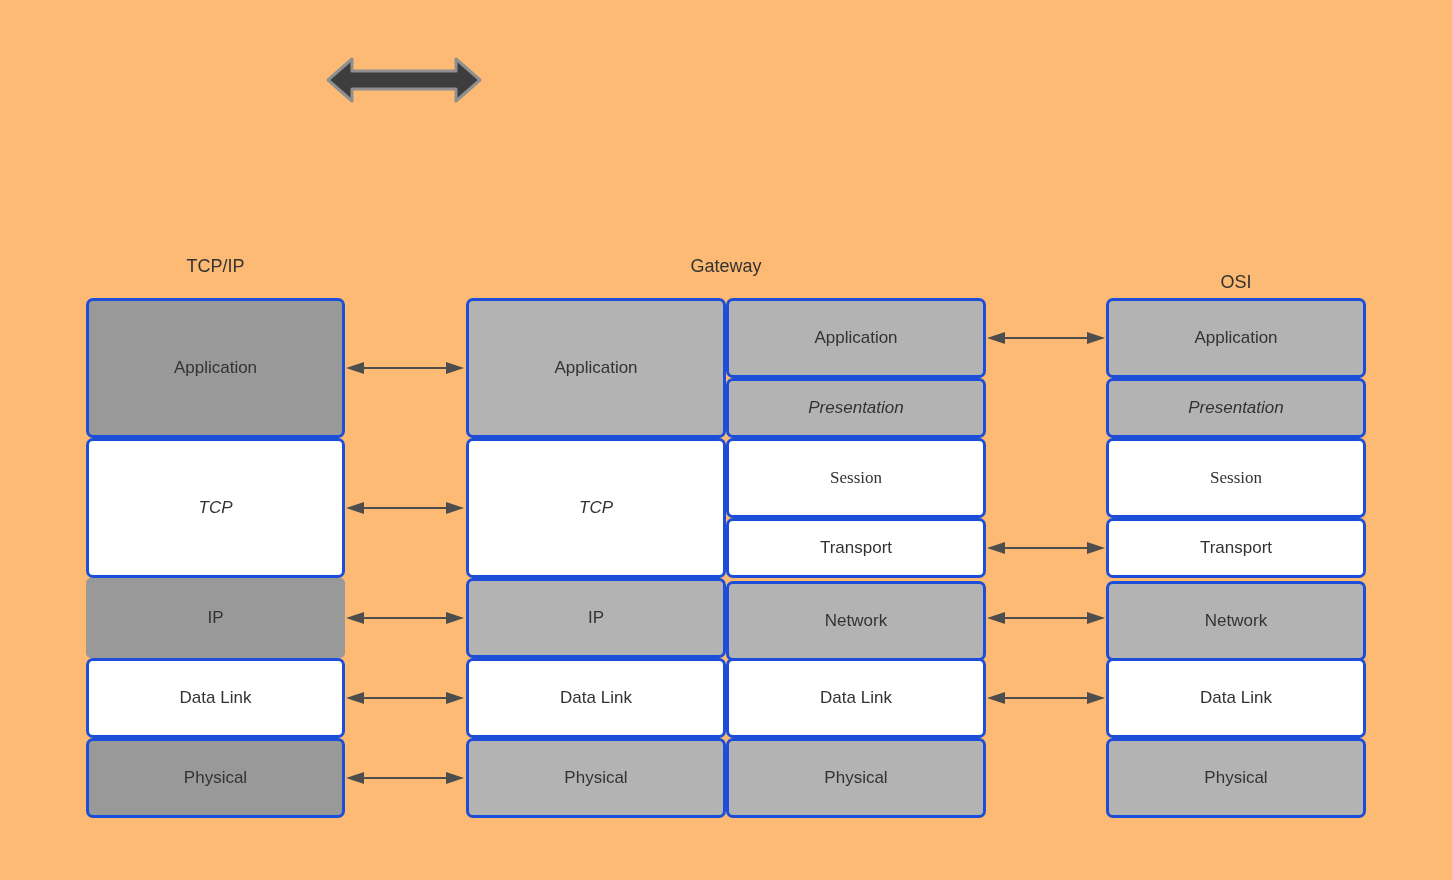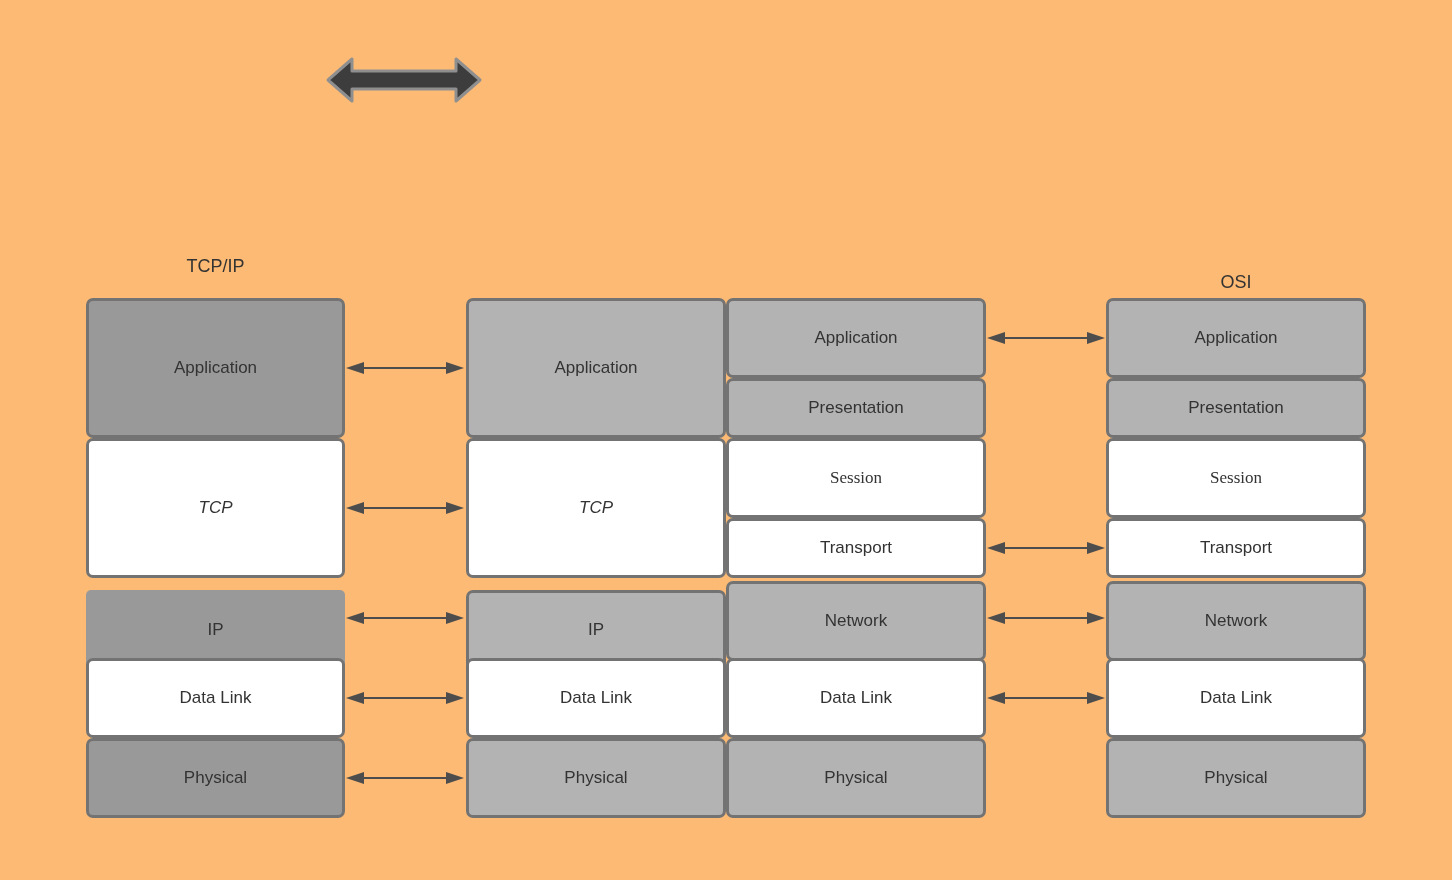--- a/index.html
+++ b/index.html
@@ -9,45 +9,45 @@
   .col-title{
     position:absolute;height:24px;line-height:24px;text-align:center;
     font-size:18px;color:#333333;
   }
   .t-tcpip{left:86px;width:259px;top:254px;}
   .t-gateway{left:466px;width:520px;top:254px;}
   .t-osi{left:1106px;width:260px;top:254px;margin-top:16px;}
 
   .box{
     position:absolute;box-sizing:border-box;
-    border:3px solid #737373;border-radius:7px;
+    border:3px solid #1d4ed8;border-radius:7px;
     display:flex;align-items:center;justify-content:center;
     font-size:17px;color:#333333;
   }
   .dark{background:#999999;}
   .light{background:#b3b3b3;}
   .white{background:#ffffff;}
   .noborder{border:none;border-radius:5px;}
 
   
   .c-tcpip{left:86px;width:259px;}
   .c-gwl{left:466px;width:260px;}
   .c-gwr{left:726px;width:260px;}
   .c-osi{left:1106px;width:260px;}
 
   
   .ra1{top:298px;height:140px;}
   .ra2{top:438px;height:140px;font-style:italic;}
-  .ra3{top:590px;height:80px;}
+  .ra3{top:578px;height:80px;}
   .ra4{top:658px;height:80px;}
   .ra5{top:738px;height:80px;}
 
   
   .rb1{top:298px;height:80px;}
-  .rb2{top:378px;height:60px;}
+  .rb2{top:378px;height:60px;font-style:italic;}
   .rb3{top:438px;height:80px;font-family:Liberation Serif, serif;}
   .rb4{top:518px;height:60px;}
   .rb5{top:581px;height:80px;}
   .rb6{top:658px;height:80px;}
   .rb7{top:738px;height:80px;}
 
   .harrow{position:absolute;width:122px;height:16px;}
   .al{left:344px;}
   .ar{left:985px;}
 
@@ -56,20 +56,21 @@
 </head>
 <body>
 
 <div id="canvas">
 
   <svg class="thick-arrow" viewBox="0 0 158 48" xmlns="http://www.w3.org/2000/svg">
     <polygon points="3,24 27,3 27,15 131,15 131,3 155,24 131,45 131,33 27,33 27,45" fill="#3d3d3d" stroke="#8f8f8f" stroke-width="3" stroke-linejoin="round"></polygon>
   </svg>
 
   <div class="col-title t-tcpip">TCP/IP</div>
+  <div class="col-title t-gateway">Gateway</div>
   <div class="col-title t-osi">OSI</div>
 
   <div class="box dark c-tcpip ra1">Application</div>
   <div class="box white c-tcpip ra2">TCP</div>
   <div class="box dark noborder c-tcpip ra3">IP</div>
   <div class="box white c-tcpip ra4">Data Link</div>
   <div class="box dark c-tcpip ra5">Physical</div>
 
   <div class="box light c-gwl ra1">Application</div>
   <div class="box white c-gwl ra2">TCP</div>

